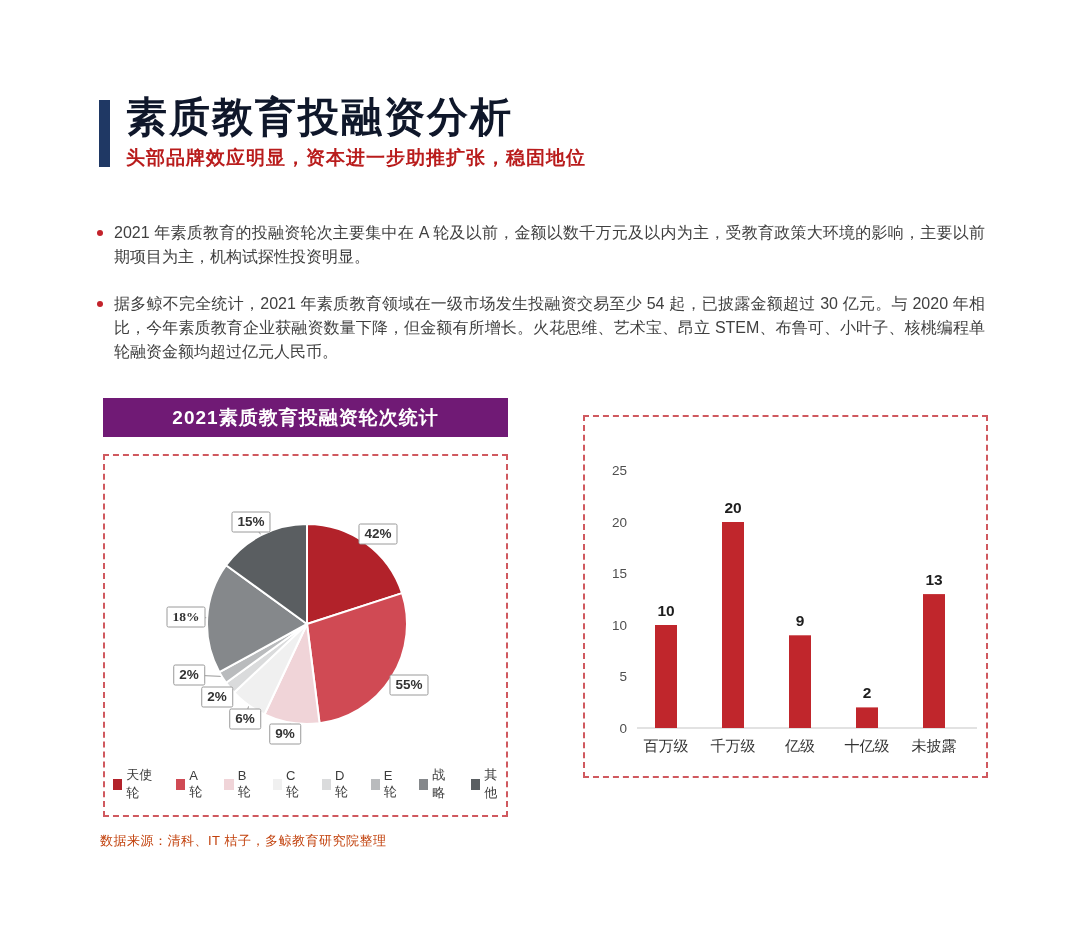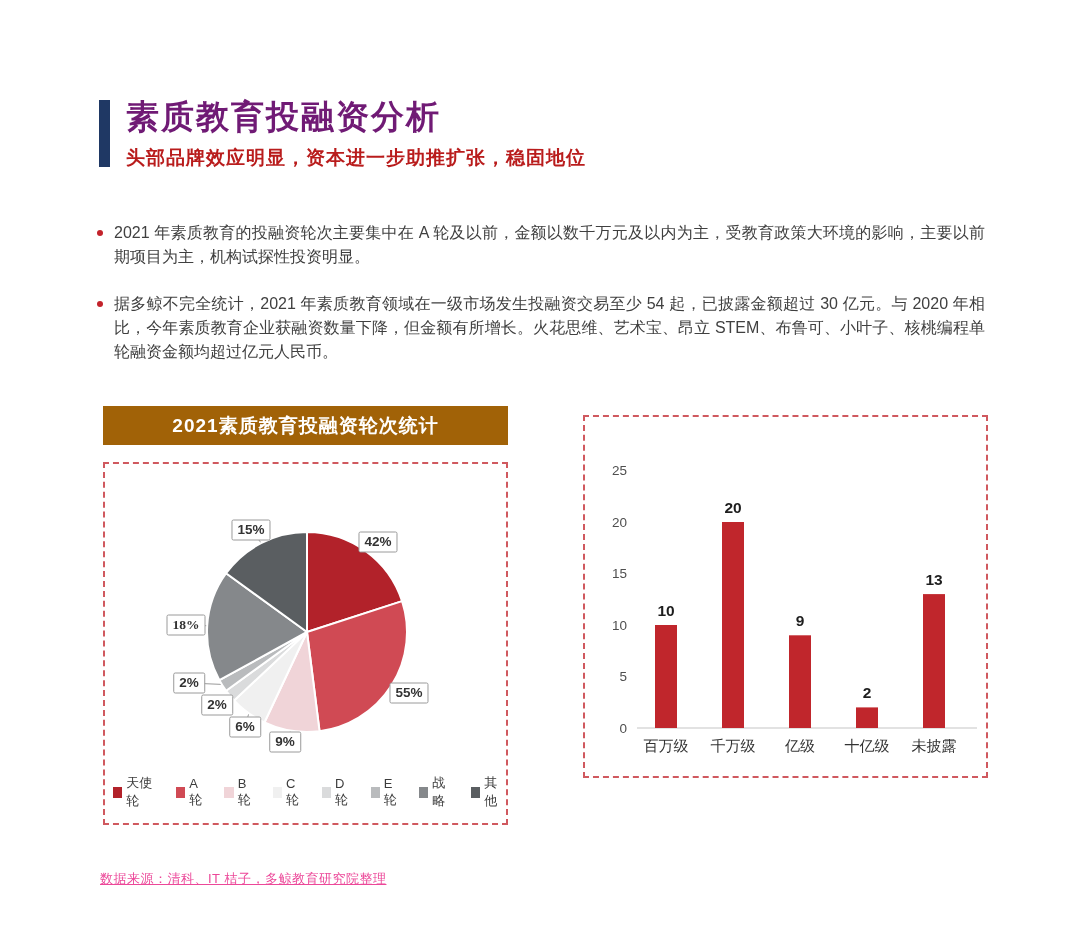--- a/index.html
+++ b/index.html
@@ -11,21 +11,21 @@
   }
   .page { position: absolute; inset: 0; background: #ffffff; }
 
   
   .accent-bar {
     position: absolute; left: 99px; top: 100px;
     width: 11px; height: 67px; background: #1F3864;
   }
   .title-block { position: absolute; left: 126px; top: 94px; width: 860px; }
   .page-title {
-    font-size: 33px; font-weight: 800; color: #701a75;
+    font-size: 41px; font-weight: 800; color: #0f172a;
     letter-spacing: 2px; line-height: 46px;
   }
   .page-subtitle {
     margin-top: 5px; font-size: 19px; font-weight: 600;
     color: #b91c1c; letter-spacing: 1px;
   }
 
   
   .bullets { position: absolute; left: 97px; top: 221px; width: 888px; list-style: none; }
   .bullet { position: relative; padding-left: 17px; margin-bottom: 23px;
@@ -33,23 +33,23 @@
   .bullet .dot {
     position: absolute; left: 0; top: 9px; width: 6px; height: 6px;
     border-radius: 50%; background: #C3232B;
   }
 
   
   .chart-col { position: absolute; top: 398px; width: 405px; }
   .chart-col.left  { left: 103px; }
   .chart-col.right { left: 583px; }
   .chart-header {
-    height: 39px; background: #a16207; color: #ffffff;
+    height: 39px; background: #701a75; color: #ffffff;
     font-size: 19px; font-weight: 700; letter-spacing: 1px;
-    display: flex; align-items: center; justify-content: center; margin-top: 8px;
+    display: flex; align-items: center; justify-content: center;
   }
   .chart-panel {
     position: relative; margin-top: 17px; height: 363px;
     border: 2px dashed #D0595F; background: #ffffff;
   }
   .chart-panel svg { position: absolute; left: 0; top: 0; }
 
   
   .pie-label {
     position: absolute; transform: translate(-50%, -50%);
@@ -62,22 +62,22 @@
   .legend {
     position: absolute; left: 0; top: 316px; width: 100%; height: 24px;
     display: flex; align-items: center; justify-content: center; column-gap: 9px;
   }
   .legend-item { display: flex; align-items: center; column-gap: 4px; padding-left: 8px; }
   .legend-swatch { width: 11px; height: 11px; display: inline-block; }
   .legend-label { font-size: 13px; color: #3C3C3C; }
 
   
   .source-note {
-    position: absolute; left: 100px; top: 870px;
-    font-size: 13px; color: #ec4899; letter-spacing: 0.5px; text-decoration: underline;
+    position: absolute; left: 100px; top: 832px;
+    font-size: 13px; color: #c2410c; letter-spacing: 0.5px;
   }
 </style>
 </head>
 <body>
 
 <div class="page">
 
   <div class="accent-bar"></div>
 
   <div class="title-block">

